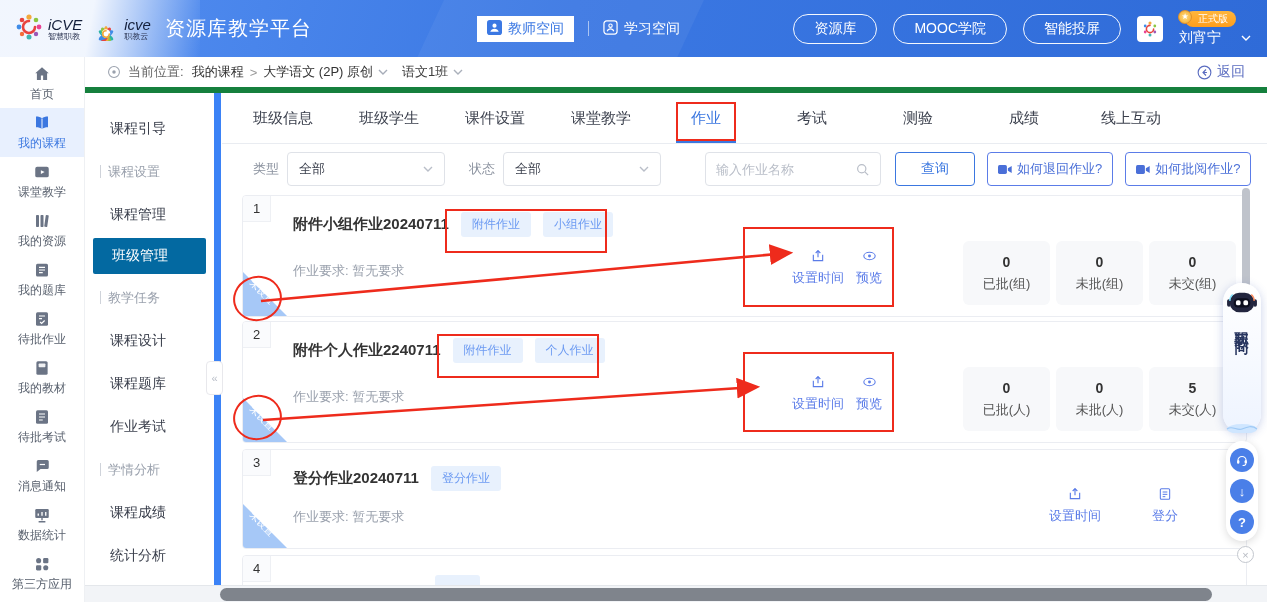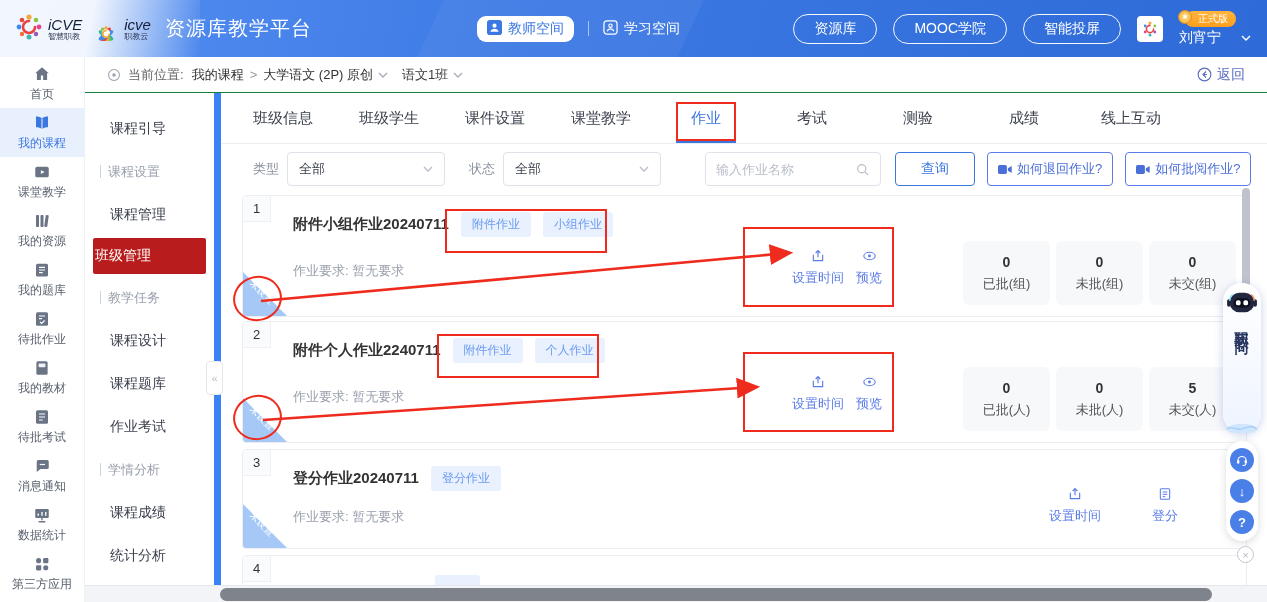--- a/index.html
+++ b/index.html
@@ -10,51 +10,51 @@
   .hdr{position:absolute;inset:0 0 auto 0;height:57px;background:linear-gradient(105deg,#5590f2 0%,#3b78e3 45%,#2f6bd8 100%);display:flex;align-items:center;z-index:10;}
   .hdr-light{position:absolute;left:0;top:0;width:200px;height:57px;background:linear-gradient(100deg,rgba(255,255,255,.92) 45%,rgba(255,255,255,0) 100%);pointer-events:none;}
   .hdr-streak{position:absolute;left:430px;top:-20px;width:260px;height:100px;background:rgba(255,255,255,.05);transform:skewX(-25deg);pointer-events:none;}
   .logo{display:flex;align-items:center;gap:4px;margin-left:14px;position:relative;}
   .logo-txt{display:flex;flex-direction:column;line-height:1;}
   .logo-name{font-size:15px;font-weight:normal;color:#14203c;font-style:italic;}
   .logo-sub{font-size:8px;color:#2a3350;margin-top:1px;}
   .plat-title{color:#fff;font-size:20px;font-weight:normal;margin-left:14px;position:relative;letter-spacing:1px;}
   .hdr-nav{display:flex;align-items:center;gap:14px;margin-left:165px;position:relative;}
   .nav-chip{display:flex;align-items:center;gap:6px;font-size:14px;cursor:pointer;}
-  .nav-chip.active{background:#fff;color:#3b78e3;border-radius:9px;padding:4px 10px;}
+  .nav-chip.active{background:#fff;color:#3b78e3;border-radius:0;padding:4px 10px;}
   .nav-chip.plain{color:#fff;}
   .nav-divider{width:1px;height:15px;background:rgba(255,255,255,.55);}
   .hdr-right{margin-left:auto;display:flex;align-items:center;gap:16px;margin-right:16px;position:relative;}
   .pill-btn{border:1px solid rgba(255,255,255,.95);color:#fff;font-size:14px;border-radius:16px;padding:5px 20px;cursor:pointer;white-space:nowrap;}
   .mini-logo{width:26px;height:26px;background:#fff;border-radius:4px;display:flex;align-items:center;justify-content:center;}
   .user-box{display:flex;flex-direction:column;align-items:flex-start;gap:2px;}
   .ver-badge{position:relative;background:linear-gradient(#ffb63c,#ff9e1c);color:#fff;font-size:10px;border-radius:8px;padding:1px 8px 1px 13px;margin-left:6px;}
   .ver-medal{position:absolute;left:-7px;top:-1px;width:14px;height:14px;border-radius:50%;background:radial-gradient(#ffe08a,#f5a623);border:1px solid #e0912a;color:#fff;font-size:8px;display:flex;align-items:center;justify-content:center;}
   .user-name{color:#fff;font-size:14px;display:flex;align-items:center;gap:20px;cursor:pointer;text-align:right;}
 
   
   .isb{position:absolute;left:0;top:57px;width:85px;bottom:0;background:#fff;border-right:1px solid #eef0f3;display:flex;flex-direction:column;padding-top:2px;z-index:5;}
   .isb-item{height:49px;display:flex;flex-direction:column;align-items:center;justify-content:center;gap:3px;font-size:12px;color:#59616e;cursor:pointer;}
   .isb-item svg{width:18px;height:18px;fill:#6b7485;}
   .isb-item.active{background:#e8f0fe;color:#3b77e0;}
   .isb-item.active svg{fill:#3b77e0;}
 
   
-  .crumb{position:absolute;left:85px;right:0;top:57px;height:36px;background:#fff;border-bottom:1px solid #15803d;display:flex;align-items:center;padding:0 22px;font-size:13px;color:#333;z-index:4;}
+  .crumb{position:absolute;left:85px;right:0;top:57px;height:36px;background:#fff;border-bottom:6px solid #15803d;display:flex;align-items:center;padding:0 22px;font-size:13px;color:#333;z-index:4;}
   .crumb .pre{color:#666;margin:0 8px 0 7px;}
   .crumb .sep{color:#999;margin:0 6px;}
   .crumb .drop{display:flex;align-items:center;gap:5px;cursor:pointer;}
   .crumb .back{margin-left:auto;color:#5a6cc0;display:flex;align-items:center;gap:5px;cursor:pointer;font-size:14px;}
 
   
   .menu{position:absolute;left:85px;top:93px;width:136px;bottom:17px;background:#fff;border-right:7px solid #3b82f6;padding-top:14px;font-size:14px;color:#3a3f4c;z-index:4;}
   .mi{height:43px;display:flex;align-items:center;padding-left:25px;cursor:pointer;}
   .msec{height:43px;display:flex;align-items:center;padding-left:15px;color:#9aa1ad;font-size:13px;gap:7px;}
   .msec::before{content:"";width:1px;height:13px;background:#cfd3da;}
-  .mi.active{background:#b91c1c;color:#fff;margin:2px 8px;height:36px;padding-left:2px;border-radius:2px;}
+  .mi.active{background:#0369a1;color:#fff;margin:2px 8px;height:36px;padding-left:19px;border-radius:2px;}
   .collapse{position:absolute;right:-9px;top:268px;width:17px;height:34px;background:#fff;border:1px solid #e8e8ec;border-radius:4px;display:flex;align-items:center;justify-content:center;color:#b9bec8;font-size:11px;cursor:pointer;}
 
   
   .main{position:absolute;left:222px;top:93px;right:0;bottom:17px;background:#fff;overflow:hidden;z-index:3;}
   .tabs{height:51px;border-bottom:1px solid #e9ecf1;display:flex;align-items:center;padding-left:31px;gap:48px;font-size:15px;color:#3a3f4c;}
   .tab{width:58px;text-align:center;white-space:nowrap;cursor:pointer;position:relative;}
   .tab.active{color:#3b77e0;}
   .tab.active::after{content:"";position:absolute;left:-1px;right:-1px;bottom:-15px;height:3px;background:#3b77e0;}
   .fbar{margin:8px 0 0 31px;display:flex;align-items:center;height:34px;font-size:13px;color:#8a919e;}
   .sel{width:158px;height:34px;border:1px solid #dfe2e8;border-radius:4px;display:flex;align-items:center;justify-content:space-between;padding:0 11px;color:#3a3f4c;margin-left:8px;cursor:pointer;background:#fff;}

